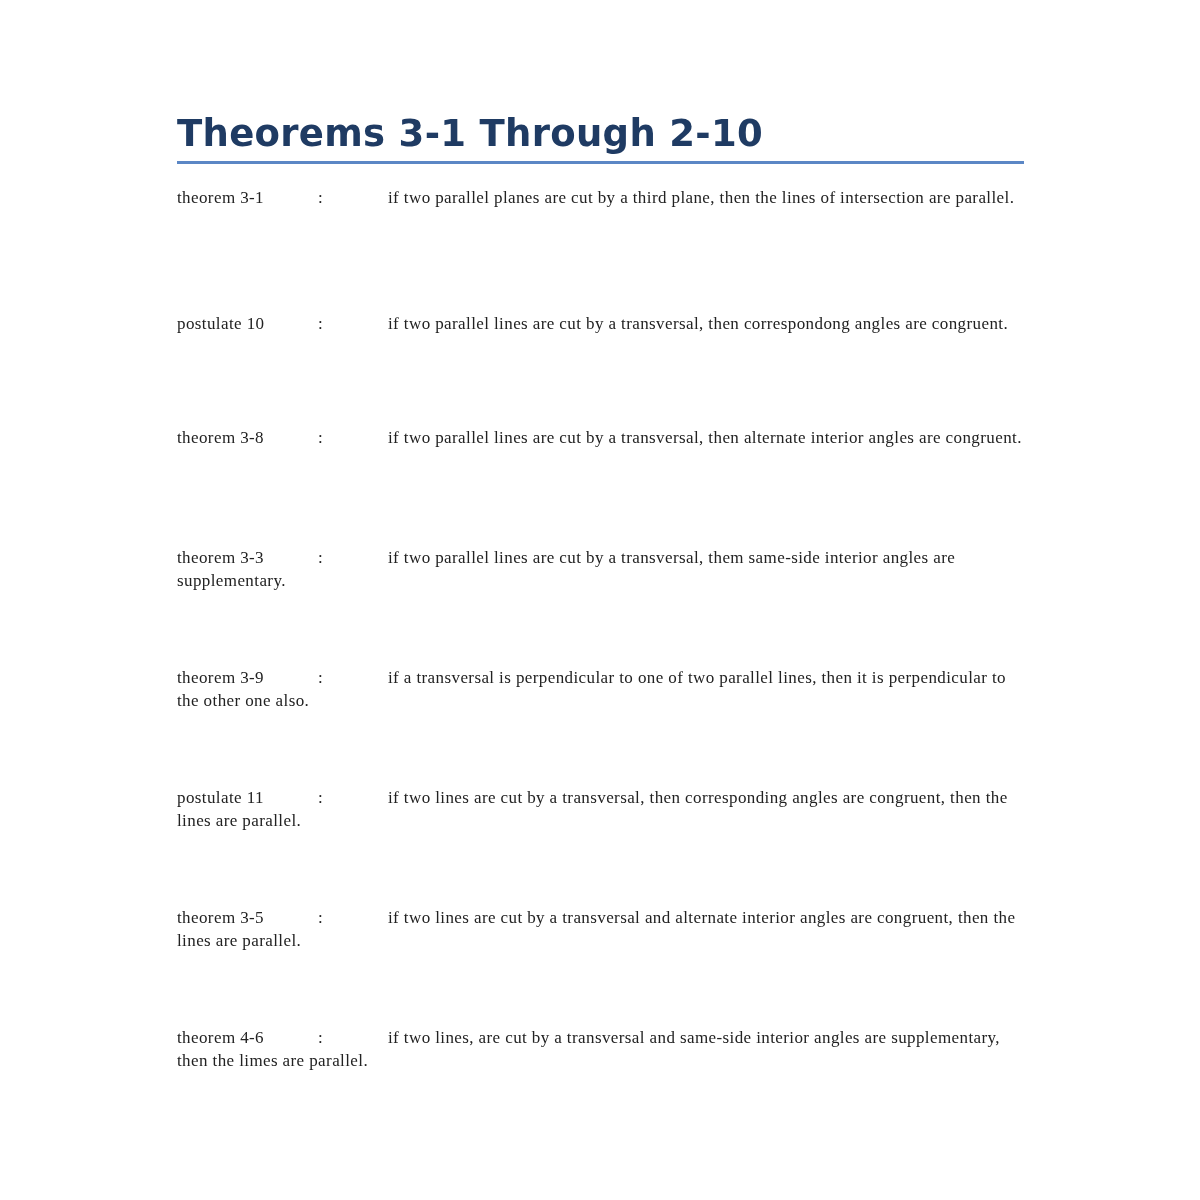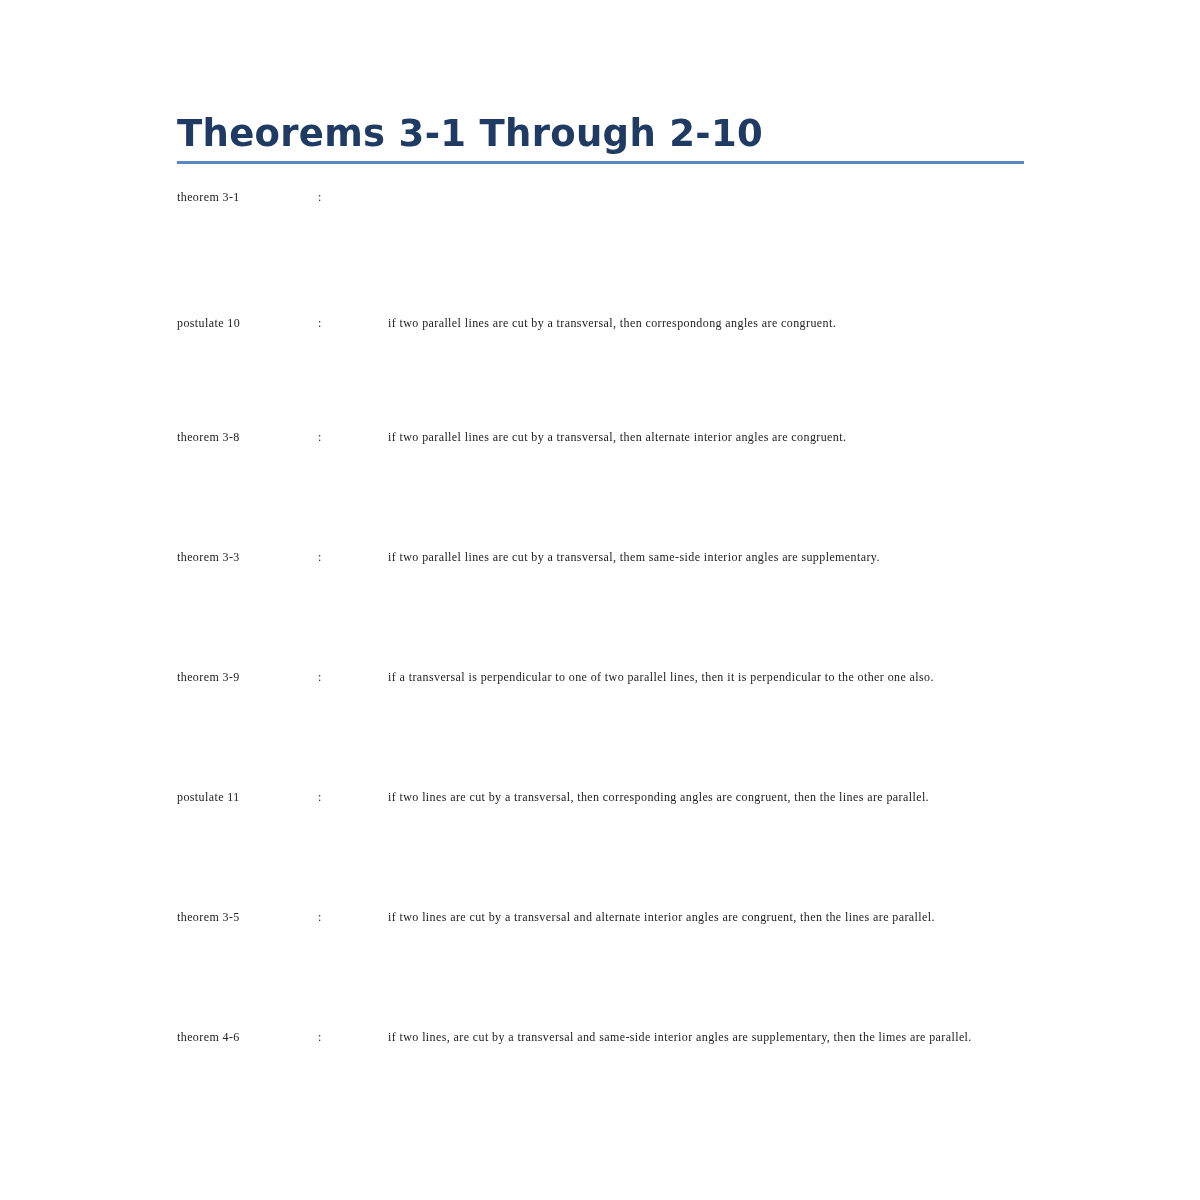--- a/index.html
+++ b/index.html
@@ -14,37 +14,37 @@
     line-height: 52px;
     letter-spacing: 0.3px;
     white-space: nowrap;
   }
   .rule { height: 3px; background: #5b87c5; margin-top: 1px; width: 847px; }
   .entry {
     position: absolute;
     left: 0;
     width: 847px;
     font-family: "Liberation Serif", serif;
-    font-size: 12px;
+    font-size: 17px;
     line-height: 23px;
     color: #222;
     letter-spacing: 0.4px;
   }
   .entry .label-wrap { display: inline-block; width: 211px; position: relative; }
   .entry .colon { position: absolute; left: 141px; top: 0; }
 </style>
 </head>
 <body>
 
 <div class="page">
   <h1 class="title">Theorems 3-1 Through 2-10</h1>
   <div class="rule"></div>
 
   <div class="entry" style="top:78px">
-    <span class="label-wrap"><span>theorem 3-1</span><span class="colon">:</span></span>
+    <span class="label-wrap"><span>theorem 3-1</span><span class="colon">:</span></span><span>if two parallel planes are cut by a third plane, then the lines of intersection are parallel.</span>
   </div>
 
   <div class="entry" style="top:204px">
     <span class="label-wrap"><span>postulate 10</span><span class="colon">:</span></span><span>if two parallel lines are cut by a transversal, then correspondong angles are congruent.</span>
   </div>
 
   <div class="entry" style="top:318px">
     <span class="label-wrap"><span>theorem 3-8</span><span class="colon">:</span></span><span>if two parallel lines are cut by a transversal, then alternate interior angles are congruent.</span>
   </div>
 

